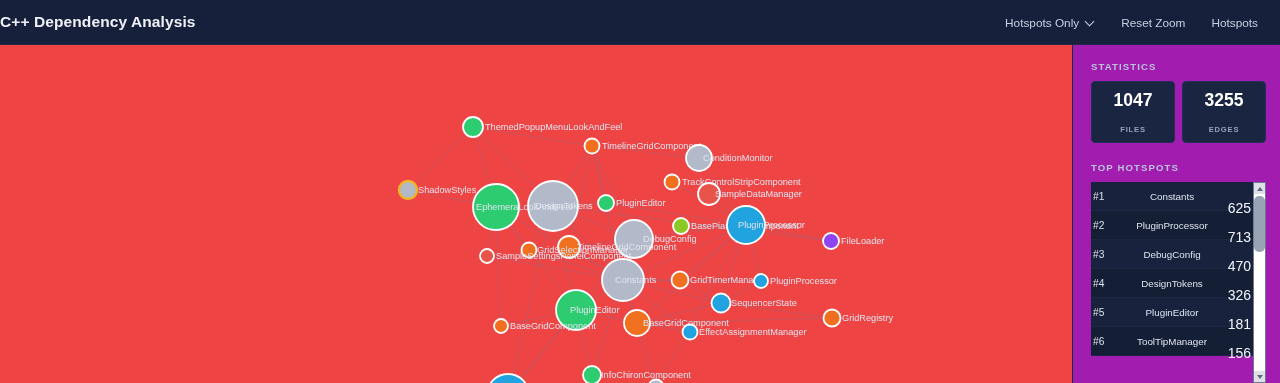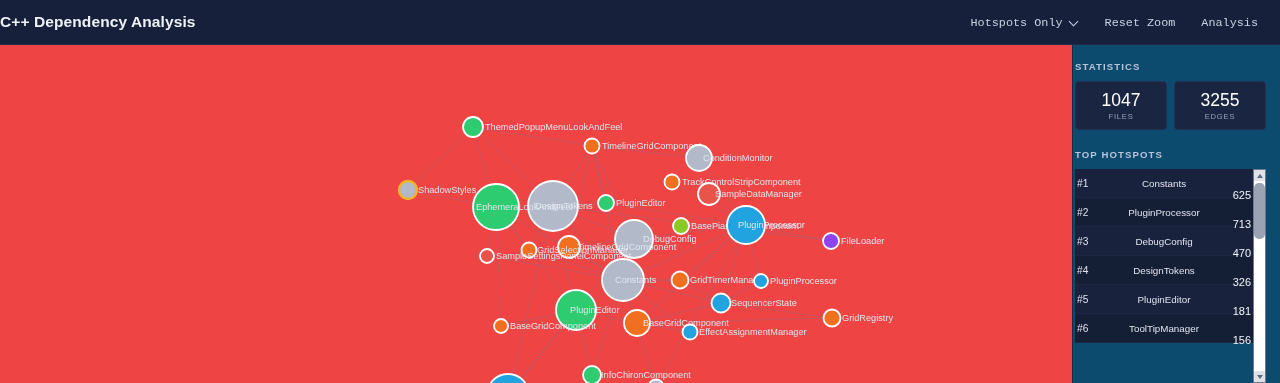--- a/index.html
+++ b/index.html
@@ -23,21 +23,21 @@
     position: absolute; left: 0px; top: 13px;
     font-size: 15.5px; font-weight: bold; color: #eef1f8;
     letter-spacing: .1px; white-space: nowrap;
   }
   #header-actions {
     position: absolute; right: 22px; top: 0; height: 45px;
     display: flex; align-items: center; gap: 26px;
   }
   .hdr-btn {
     font-size: 11.8px; color: #c7cfe2; background: none; border: none;
-    cursor: pointer; white-space: nowrap; font-family: Liberation Mono, monospace;
+    cursor: pointer; white-space: nowrap; font-family: Liberation Sans, sans-serif;
     display: flex; align-items: center; gap: 7px;
   }
   .chev { display: inline-block; width: 9px; height: 9px; position: relative; }
   .chev::after {
     content: ""; position: absolute; left: 0; top: 0px;
     width: 6px; height: 6px; border-right: 1.6px solid #c7cfe2; border-bottom: 1.6px solid #c7cfe2;
     transform: rotate(45deg);
   }
 
   
@@ -52,56 +52,56 @@
   .node-g { cursor: pointer; }
   .node-label {
     font-family: "Liberation Sans", sans-serif;
     font-size: 9.2px; fill: #dfe4ef; dominant-baseline: middle;
     paint-order: stroke; pointer-events: none;
   }
 
   
   #sidebar {
     width: 208px; min-width: 208px; height: 338px;
-    background: #0c4a6e; border-left: 1px solid #1d2948;
-    padding: 16px 14px 0 2px; overflow: hidden;
+    background: #a21caf; border-left: 1px solid #1d2948;
+    padding: 16px 14px 0 18px; overflow: hidden;
     display: flex; flex-direction: column;
   }
   .panel-title {
     font-size: 9.6px; font-weight: bold; color: #b9c3da;
     letter-spacing: 1.1px; margin-bottom: 9px;
   }
   #stats-grid {
     display: grid; grid-template-columns: 1fr 1fr; gap: 7px; margin-bottom: 19px;
   }
   .stat-card {
     background: #1a2541; border: 1px solid #223058; border-radius: 4px;
     padding: 9px 4px 8px 4px; text-align: center;
   }
-  .stat-value { font-size: 17.5px; font-weight: normal; color: #ffffff; line-height: 1.05; }
-  .stat-label { font-size: 7.6px; color: #95a2bf; letter-spacing: .8px; margin-top: 3px; }
+  .stat-value { font-size: 17.5px; font-weight: bold; color: #ffffff; line-height: 1.05; }
+  .stat-label { font-size: 7.6px; color: #95a2bf; letter-spacing: .8px; margin-top: 16px; font-weight: bold; }
 
   #hotspots-wrap {
     flex: 1; position: relative; min-height: 0;
     display: flex;
   }
   #hotspots-list {
     flex: 1; overflow: hidden; position: relative;
   }
   .hotspot-row {
     display: flex; align-items: center; height: 29px;
     font-size: 10.2px; color: #e4e8f2;
     border-bottom: 1px solid #1b2743;
     padding: 0 2px;
   }
   .hotspot-row:nth-child(odd) { background: #18223c; }
   .hotspot-row:nth-child(even) { background: #141e35; }
   .hs-rank { width: 34px; color: #dbe1ee; font-size: 10.2px; }
   .hs-name { flex: 1; text-align: center; color: #dde2ee; font-size: 9.8px; }
-  .hs-count { width: 34px; text-align: right; color: #f0f3f9; font-size: 11px; margin-top: 24px; }
+  .hs-count { width: 34px; text-align: right; color: #f0f3f9; font-size: 14px; margin-top: 24px; }
 
   
   #hs-scrollbar {
     width: 13px; background: #ffffff; border: 1px solid #6d7992;
     display: flex; flex-direction: column; align-items: center;
     position: relative;
   }
   .sb-arrow {
     width: 11px; height: 11px; background: #dfe1e6;
     display: flex; align-items: center; justify-content: center; cursor: pointer;
@@ -125,21 +125,21 @@
 <div id="app">
 
   <div id="header">
     <div id="app-title">C++ Dependency Analysis</div>
     <div id="header-actions">
       <button class="hdr-btn">
         <span>Hotspots Only</span>
         <span class="chev"></span>
       </button>
       <button class="hdr-btn">Reset Zoom</button>
-      <button class="hdr-btn">Analysis</button>
+      <button class="hdr-btn">Hotspots</button>
     </div>
   </div>
 
   <div id="body">
 
     <div id="graph-canvas">
       <svg id="graph-svg">
           <g>
             <line x1="473" y1="82" x2="553" y2="161" stroke="#6b7a9e" stroke-width="0.55" stroke-opacity="0.5"></line>
             <line x1="473" y1="82" x2="408" y2="145" stroke="#6b7a9e" stroke-width="0.55" stroke-opacity="0.5"></line>

